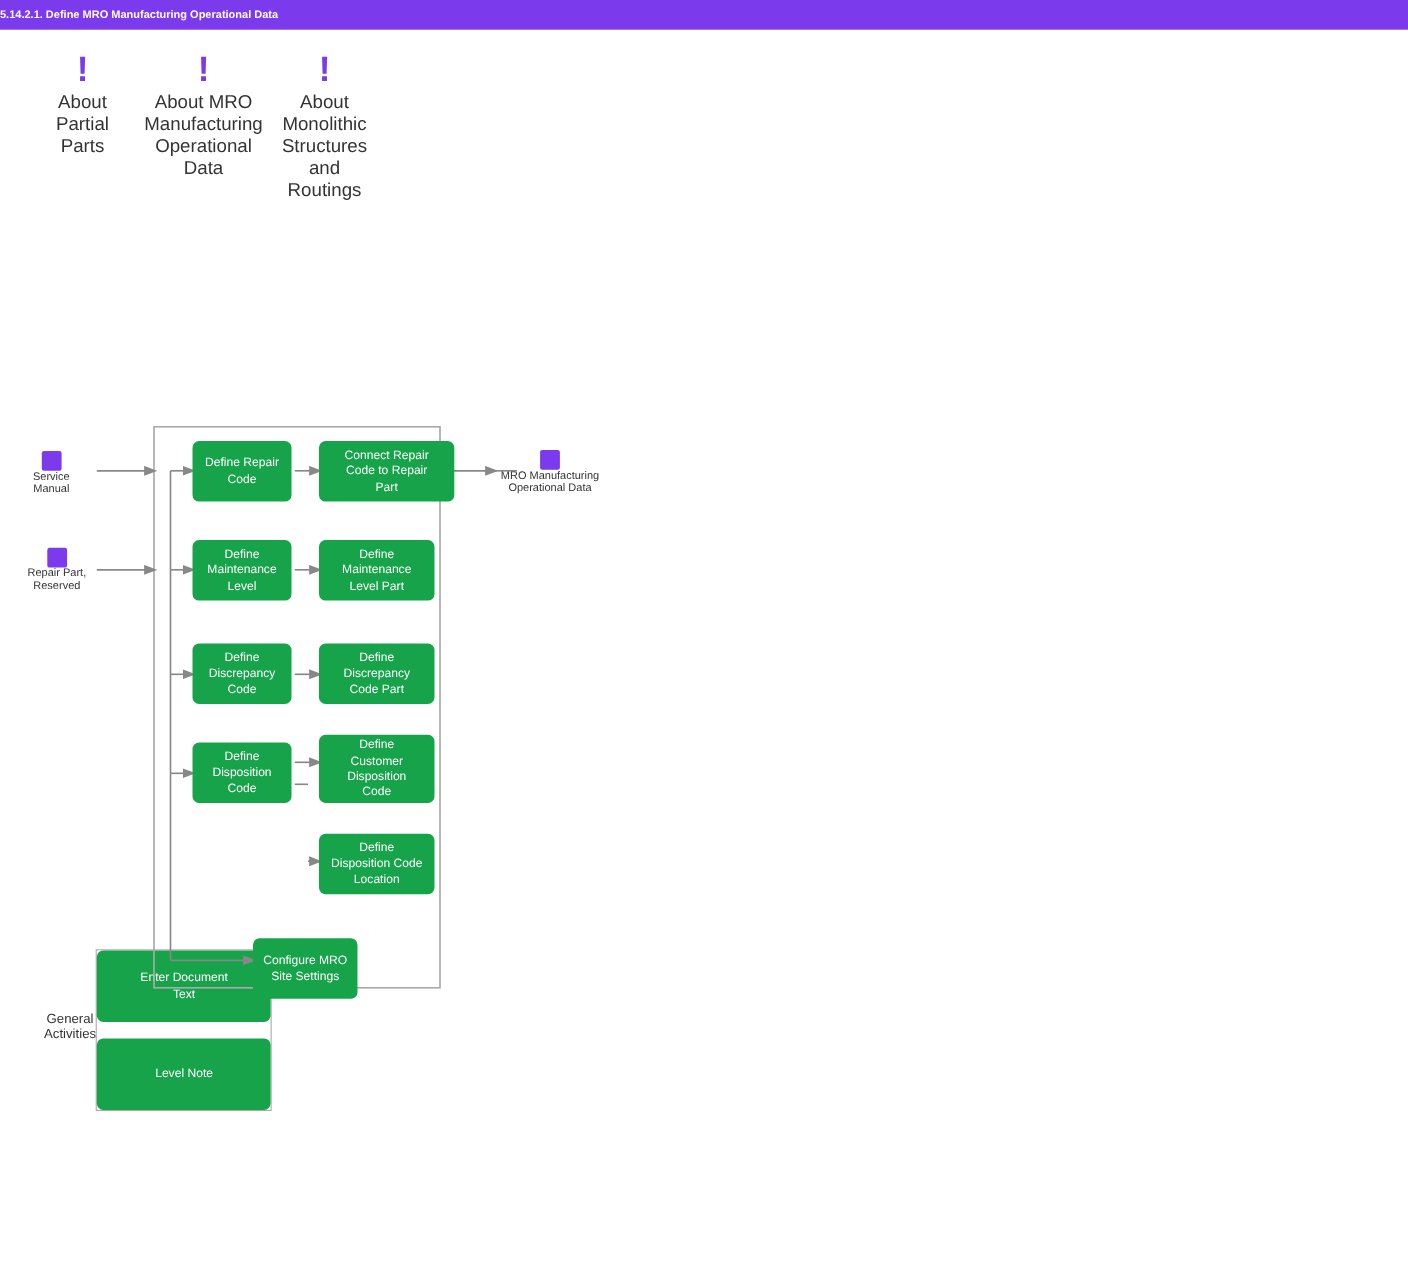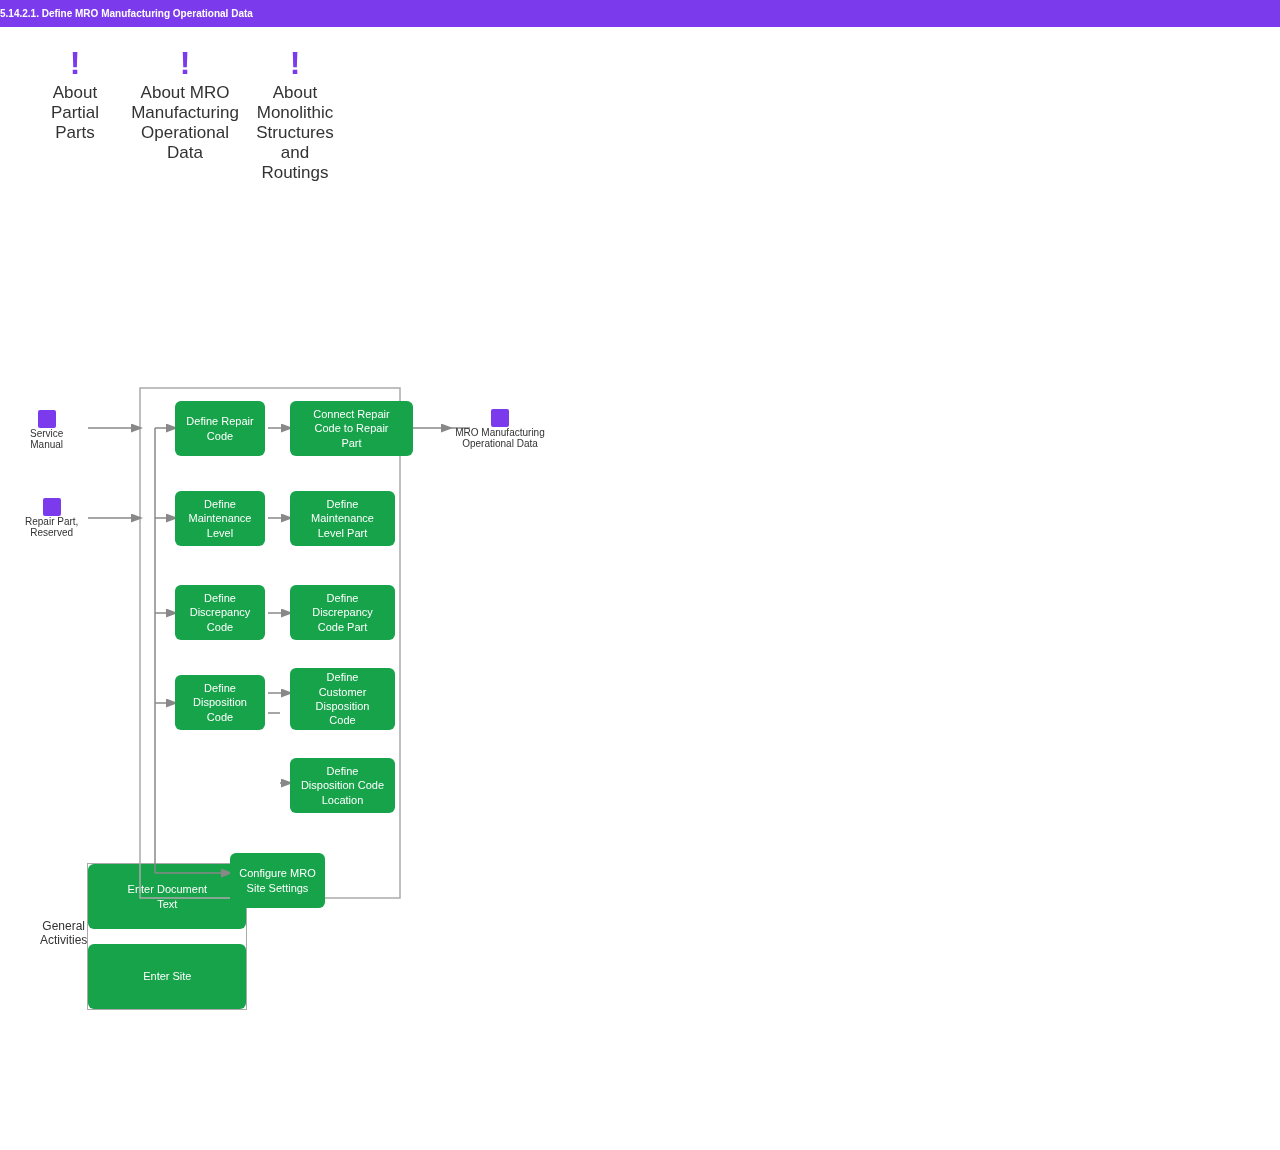--- a/index.html
+++ b/index.html
@@ -225,16 +225,16 @@
   </div>
 </div>
 
 <div class="general-activities-section">
   <div class="general-activities-label">General<br>Activities</div>
   <div class="general-activities-box">
     <div style="width:100%; height:65px;" class="green-box">
       <span>Enter Document<br>Text</span>
     </div>
     <div style="width:100%; height:65px;" class="green-box">
-      <span>Enter Site</span>
+      <span>Level Note</span>
     </div>
   </div>
 </div>
 
 </body></html>

